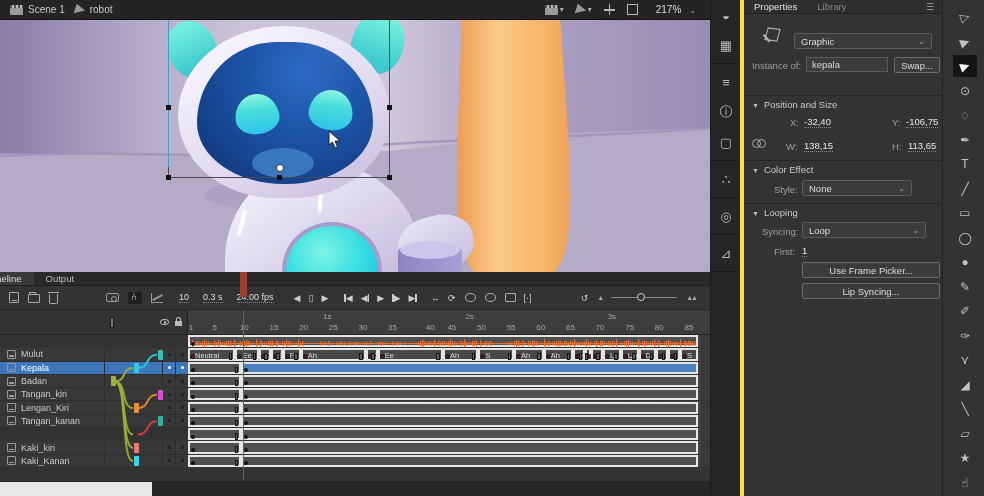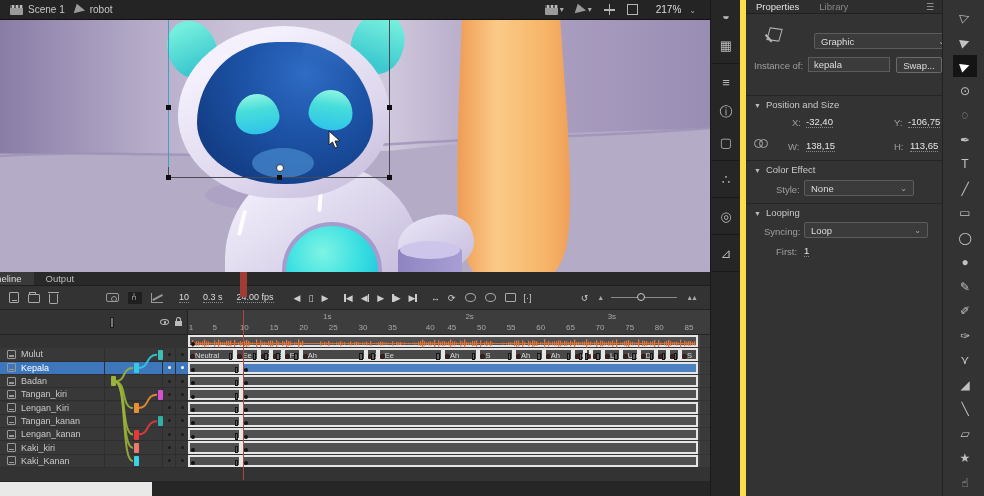--- a/index.html
+++ b/index.html
@@ -155,21 +155,21 @@
   #tl-bottom { position:absolute; left:0; top:209px; width:710px; height:15px; background:#262626; }
   #tl-corner { position:absolute; left:0; top:210px; width:152px; height:14px; background:#e9e9e7; }
 
   
   #mid-strip { left:710px; top:0; width:30px; height:496px; background:#262626; border-left:1px solid #1a1a1a; }
   .mid-ico { width:30px; height:30px; display:flex; align-items:center; justify-content:center;
     color:#b9b9b9; font-size:13px; }
   .mid-sep { width:30px; height:1px; background:#1a1a1a; margin:3px 0; }
 
   
-  #properties { left:740px; top:0; width:202px; height:496px; background:#333; border-left:6px solid #fde047; font-size:9.5px; }
+  #properties { left:740px; top:0; width:202px; height:496px; background:#333; border-left:4px solid #fde047; font-size:9.5px; }
   #prop-tabs { display:flex; align-items:center; height:14px; background:#2e2e2e; border-bottom:1px solid #222; }
   .p-tab { padding:0 10px; color:#888; font-size:9.5px; }
   .p-tab.active { color:#e3e3e3; }
   #prop-menu { margin-left:auto; margin-right:8px; color:#aaa; font-size:9px; }
   .sym-ico { position:absolute; left:22px; top:28px; width:13px; height:13px; border:1.5px solid #b5b5b5;
     transform:rotate(8deg) skewX(-8deg); }
   .sym-ico::after { content:""; position:absolute; left:-4px; top:9px; width:10px; height:1.5px;
     background:#b5b5b5; transform:rotate(38deg); }
   .dd { position:absolute; height:16px; background:#3b3b3b; border:1px solid #5c5c5c; border-radius:2px;
     color:#ddd; display:flex; align-items:center; padding:0 6px; }
@@ -415,33 +415,20 @@
           </span>
           <span class="dotcell">
             <span class="ldot"></span>
           </span>
         </div>
         <div class="lyr-row" style="top: 79.8px;">
           <span class="lyr-ico"></span>
           <span class="lyr-name">Tangan_kanan</span>
           <span class="parent-cell">
             <span class="pbar" style="left: 53px; background: rgb(44, 179, 168);"></span>
-          </span>
-          <span class="dotcell">
-            <span class="ldot"></span>
-          </span>
-          <span class="dotcell">
-            <span class="ldot"></span>
-          </span>
-        </div>
-        <div class="lyr-row" style="top: 93.1px;">
-          <span class="lyr-ico"></span>
-          <span class="lyr-name">Lengan_kanan</span>
-          <span class="parent-cell">
-            <span class="pbar" style="left: 29px; background: rgb(226, 59, 59);"></span>
           </span>
           <span class="dotcell">
             <span class="ldot"></span>
           </span>
           <span class="dotcell">
             <span class="ldot"></span>
           </span>
         </div>
         <div class="lyr-row" style="top: 106.4px;">
           <span class="lyr-ico"></span>
@@ -941,21 +928,21 @@
     </div>
 
   <div id="properties" class="abs">
     <div id="prop-tabs">
       <span class="p-tab active">Properties</span>
       <span class="p-tab">Library</span>
       <span id="prop-menu">☰</span>
     </div>
 
     <div class="sym-ico"></div>
-    <div class="dd" style="left:68px;top:33px;width:138px">
+    <div class="dd" style="left:50px;top:33px;width:138px">
       <span>Graphic</span>
       <span class="chev">⌄</span>
     </div>
     <div class="plabel" style="left:8px;top:60px">Instance of:</div>
     <div class="fld" style="left:62px;top:57px;width:82px">
       <span>kepala</span>
       </div>
     <div class="btn" style="left:150px;top:57px;width:46px">Swap...</div>
 
     <div class="sect" style="top:95px;height:18px">
@@ -981,20 +968,22 @@
     <div class="sect" style="top:203px;height:18px">
       <span class="tri">▼</span><span>Looping</span></div>
     <div class="plabel" style="left:18px;top:226px">Syncing:</div>
     <div class="dd" style="left:58px;top:222px;width:124px">
       <span>Loop</span>
       <span class="chev">⌄</span>
       </div>
     <div class="plabel" style="left:30px;top:246px">First:</div>
     <div class="pval" style="left:58px;top:245px">1</div>
 
+    <div class="btn" style="left:58px;top:262px;width:138px">Use Frame Picker...</div>
+    <div class="btn" style="left:58px;top:283px;width:138px">Lip Syncing...</div>
     <div id="prop-scroll"></div>
   </div>
 
   <div id="tools" class="abs">
       <div class="tool" style="top: 6px;">
         <span class="rot">▷</span>
       </div>
       <div class="tool" style="top: 30.5px;">
         <span class="rot">▶</span>
       </div>

